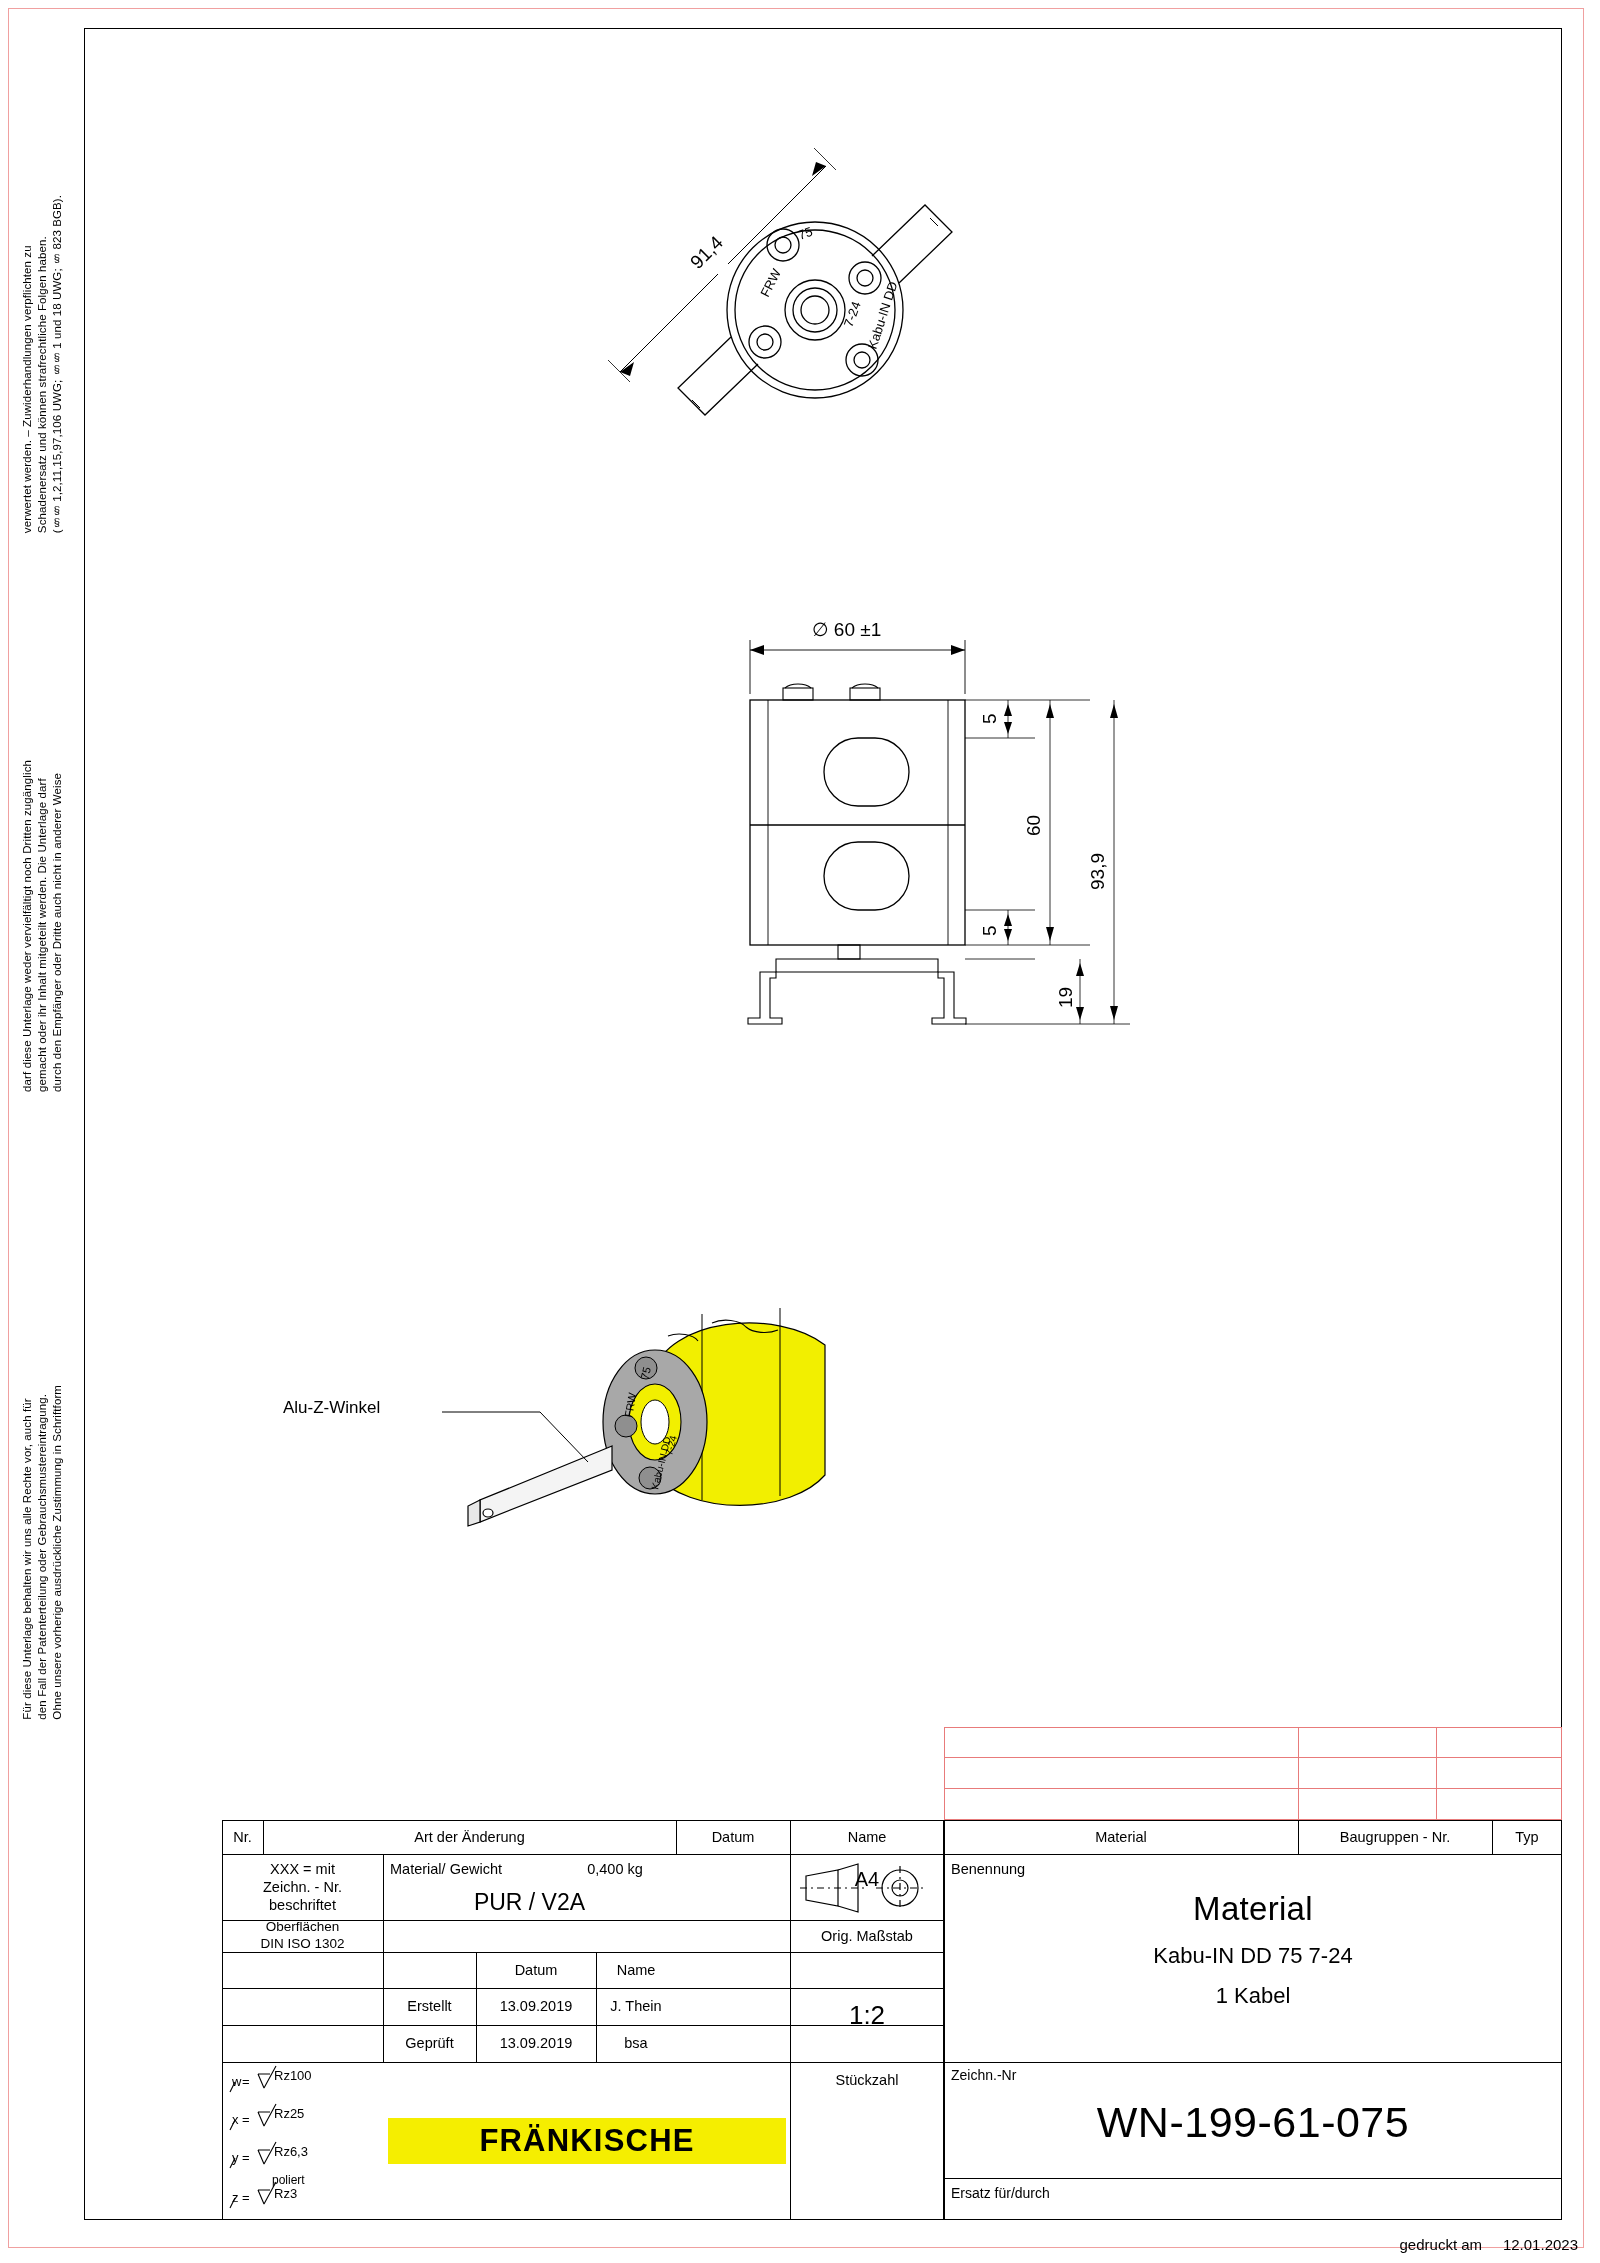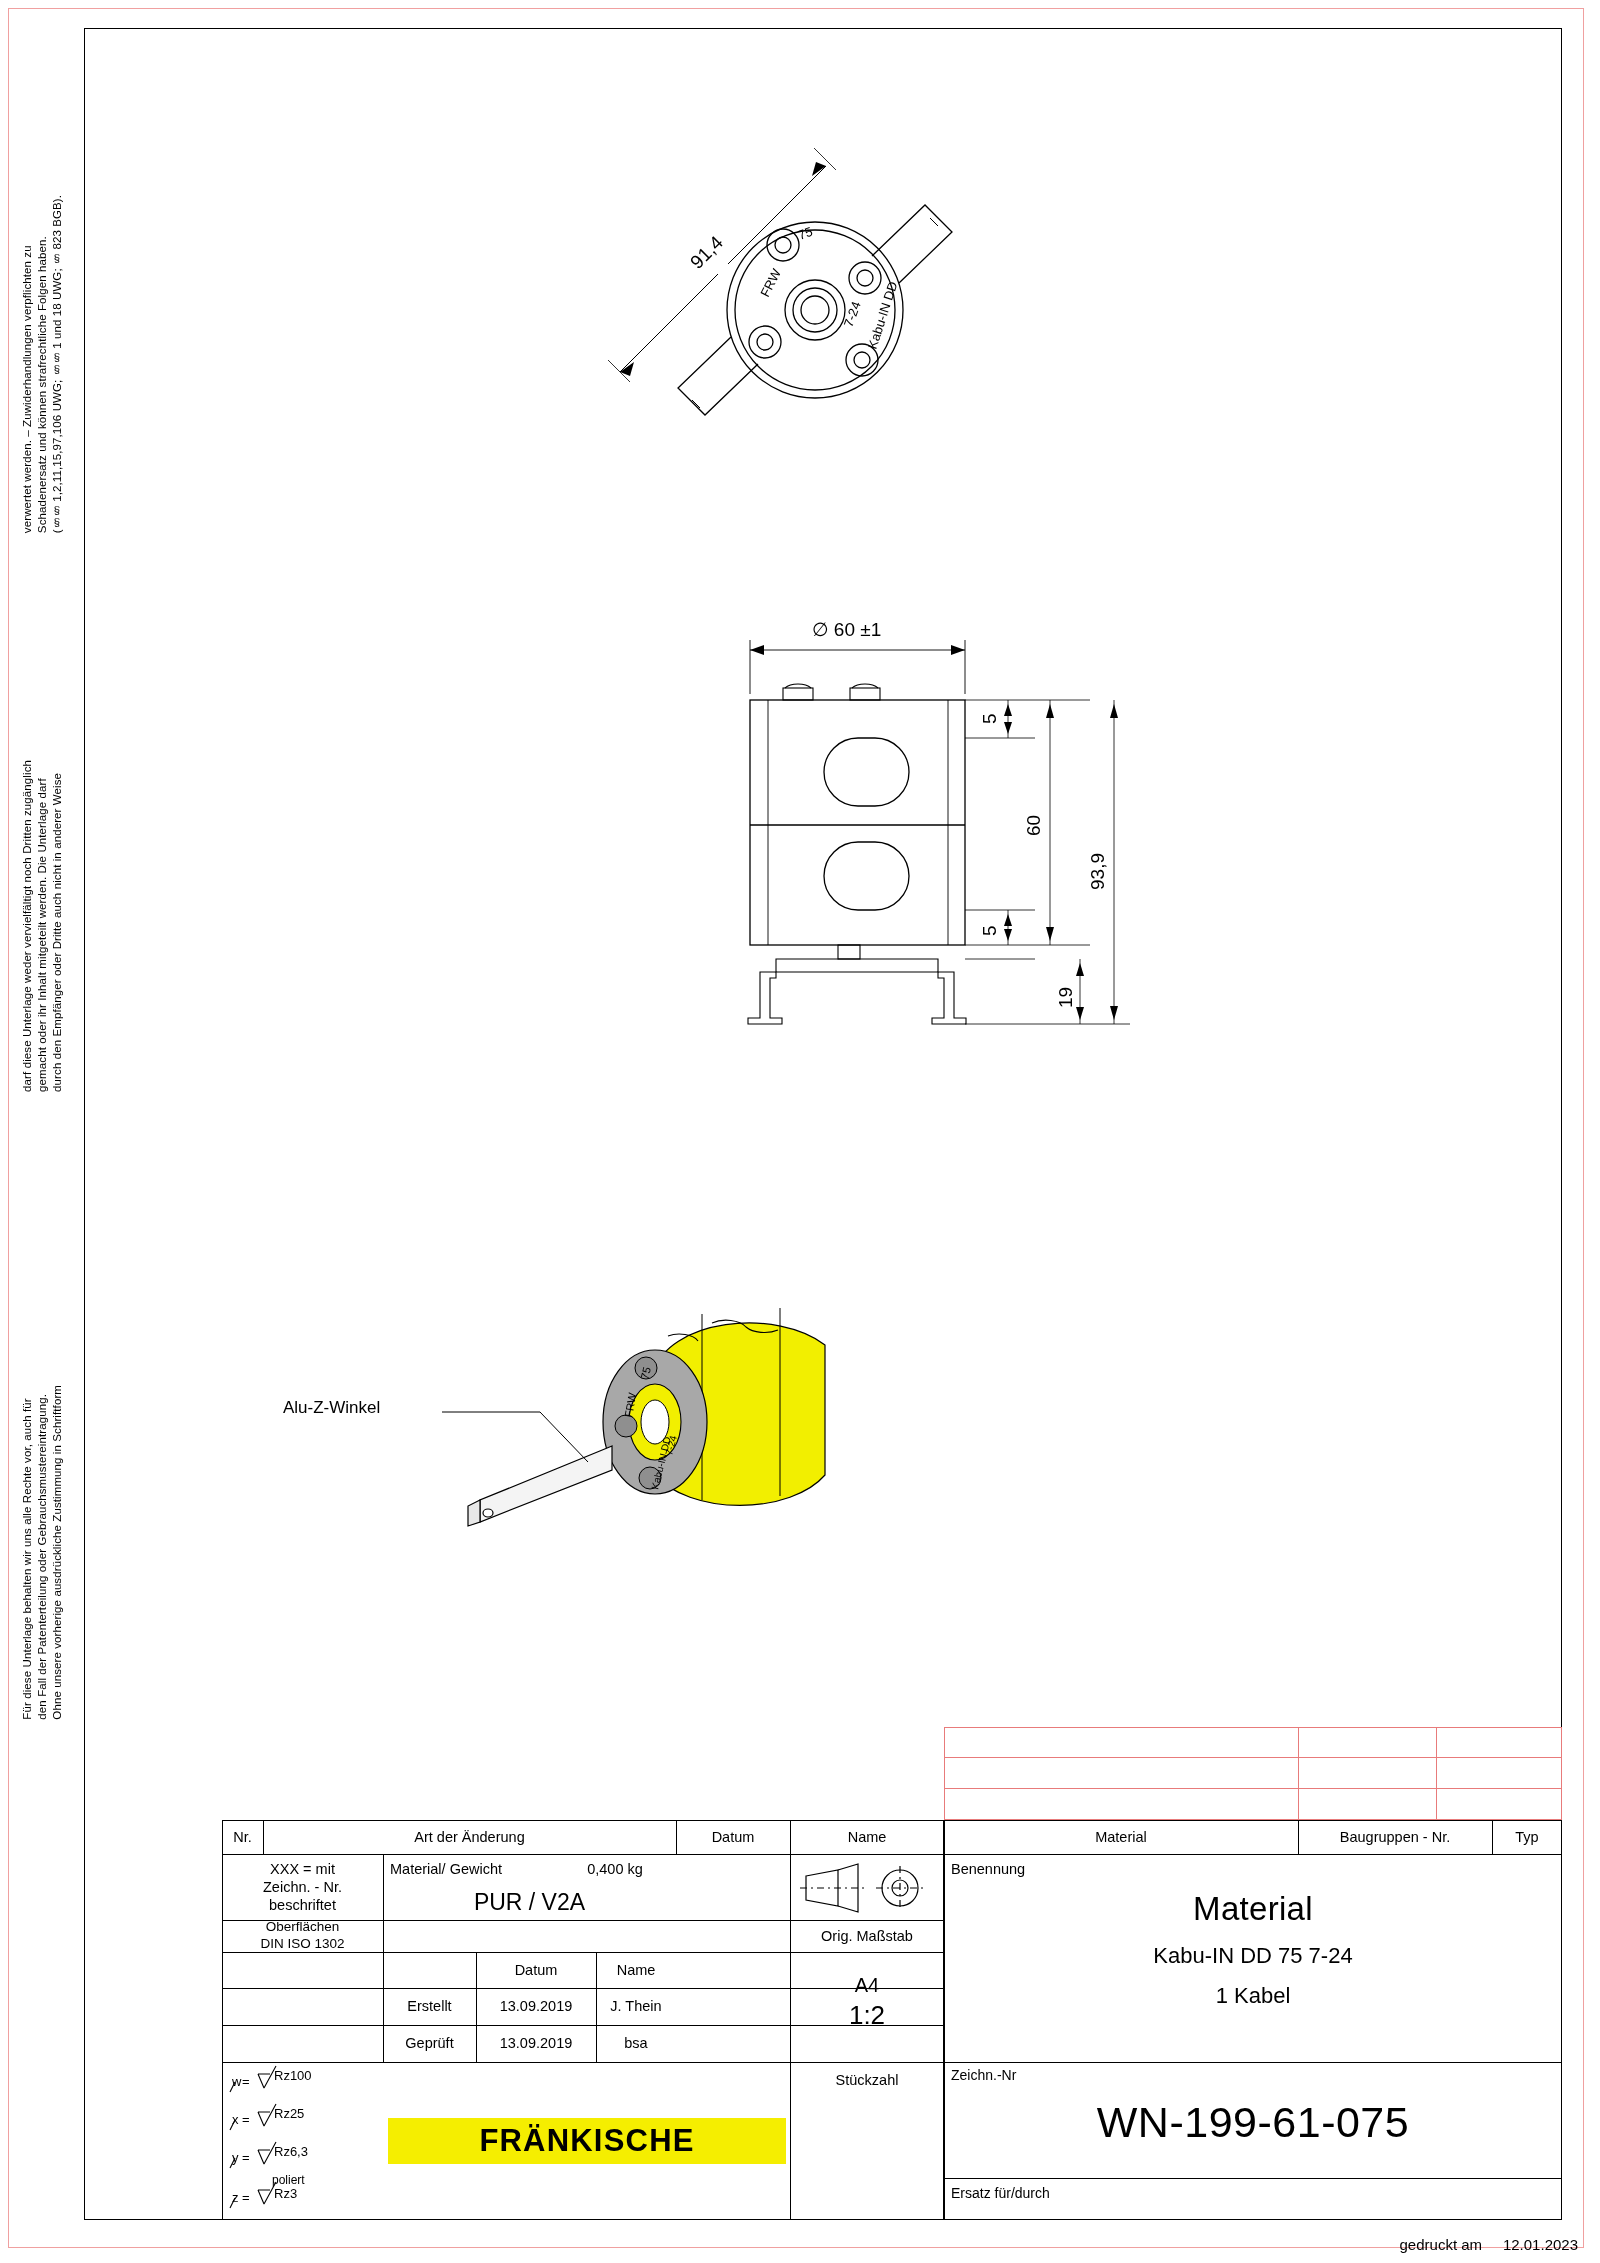--- a/index.html
+++ b/index.html
@@ -349,21 +349,21 @@
 
   <div class="cell" style="left:383px; top:1988px; width:93px; height:37px;">Erstellt</div>
   <div class="cell" style="left:476px; top:1988px; width:120px; height:37px;">13.09.2019</div>
   <div class="cell" style="left:596px; top:1988px; width:80px; height:37px;">J. Thein</div>
 
   <div class="cell" style="left:383px; top:2025px; width:93px; height:37px;">Geprüft</div>
   <div class="cell" style="left:476px; top:2025px; width:120px; height:37px;">13.09.2019</div>
   <div class="cell" style="left:596px; top:2025px; width:80px; height:37px;">bsa</div>
 
   <div class="cell" style="left:790px; top:1920px; width:154px; height:32px; font-size:14.5px;">Orig. Maßstab</div>
-  <div class="cell scaleA" style="left:790px; top:1964px; width:154px; height:42px;">A4</div>
+  <div class="cell scaleA" style="left:790px; top:1858px; width:154px; height:42px;">A4</div>
   <div class="cell scale12" style="left:790px; top:1994px; width:154px; height:42px;">1:2</div>
   <div class="cell" style="left:790px; top:2062px; width:154px; height:36px;">Stückzahl</div>
 
   <svg class="dwg" style="left:224px; top:2064px;" width="160" height="156" viewBox="0 0 160 156">
     <g fill="none" stroke="#000" stroke-width="1.1" font-family="Liberation Sans, sans-serif" font-size="13">
 
       <text x="8" y="22" stroke="none" fill="#000">w</text>
       <path d="M6,28 l5,-10"></path>
       <text x="18" y="22" stroke="none" fill="#000">=</text>
       <path d="M34,10 L46,10 M40,24 L34,10 M40,24 L52,2"></path>

